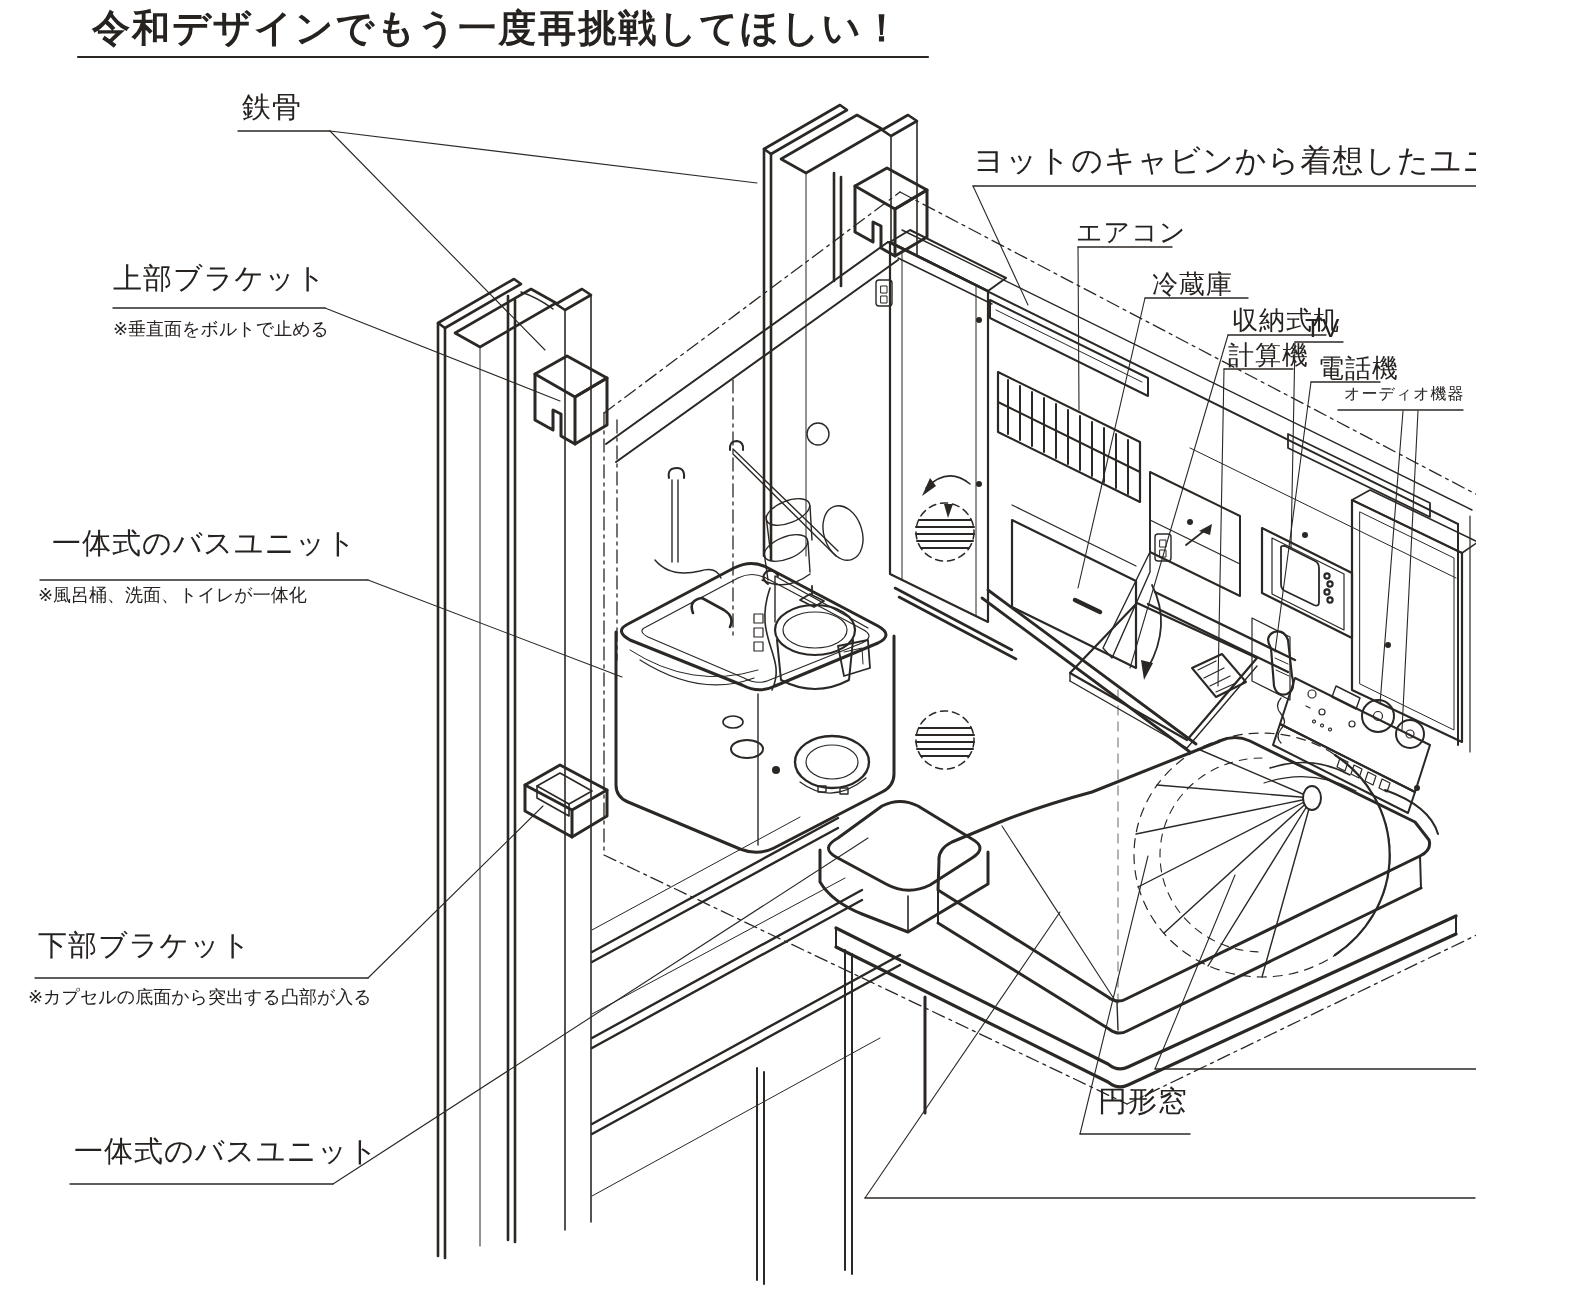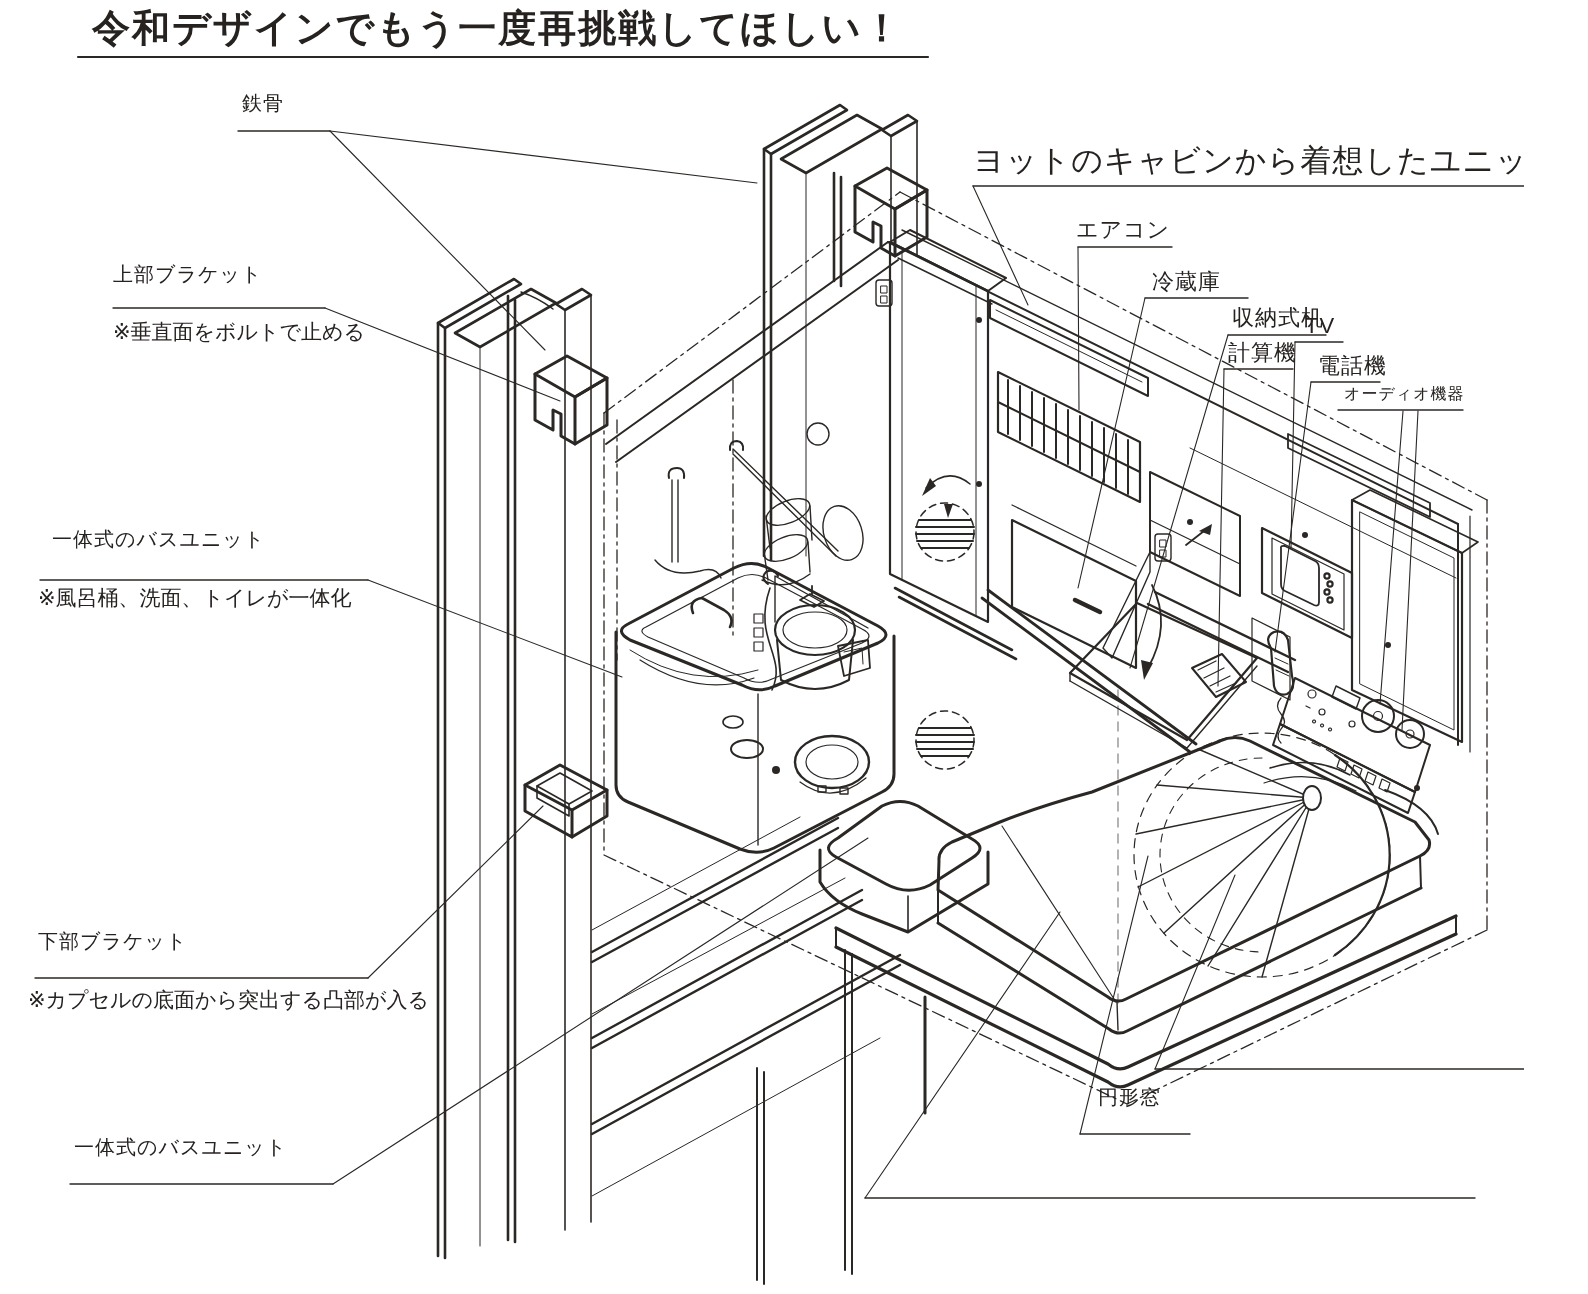--- a/index.html
+++ b/index.html
@@ -1,23 +1,23 @@
 <!DOCTYPE html>
 <html><head>
 <meta charset="utf-8">
 <style>
   html,body{margin:0;padding:0;background:#ffffff;}
   #stage{position:relative;width:1476px;height:1294px;background:#fff;overflow:hidden;
-         font-family:"Liberation Sans","DejaVu Sans",sans-serif;color:#262220;padding-left:48px;}
+         font-family:"Liberation Sans","DejaVu Sans",sans-serif;color:#262220;}
   #drawing{position:absolute;left:0;top:0;}
   .lbl{position:absolute;white-space:nowrap;line-height:1.1;letter-spacing:1px;color:#262220;}
   .title{font-size:38px;font-weight:600;letter-spacing:2px;}
-  .big{font-size:20px;font-weight:500;}
-  .mid{font-size:22px;font-weight:500;}
-  .note{font-size:21px;font-weight:400;letter-spacing:0;}
+  .big{font-size:29px;font-weight:500;}
+  .mid{font-size:26px;font-weight:500;}
+  .note{font-size:18px;font-weight:400;letter-spacing:0;}
   svg line,svg path,svg circle,svg ellipse,svg polyline{vector-effect:non-scaling-stroke;}
 </style>
 </head>
 <body>
 
 <div id="stage">
 
 <svg id="drawing" width="1588" height="1294" viewBox="0 0 1588 1294" fill="none" stroke="#2b2724" stroke-linecap="round" stroke-linejoin="round">
 
   <g stroke-width="2.6">

